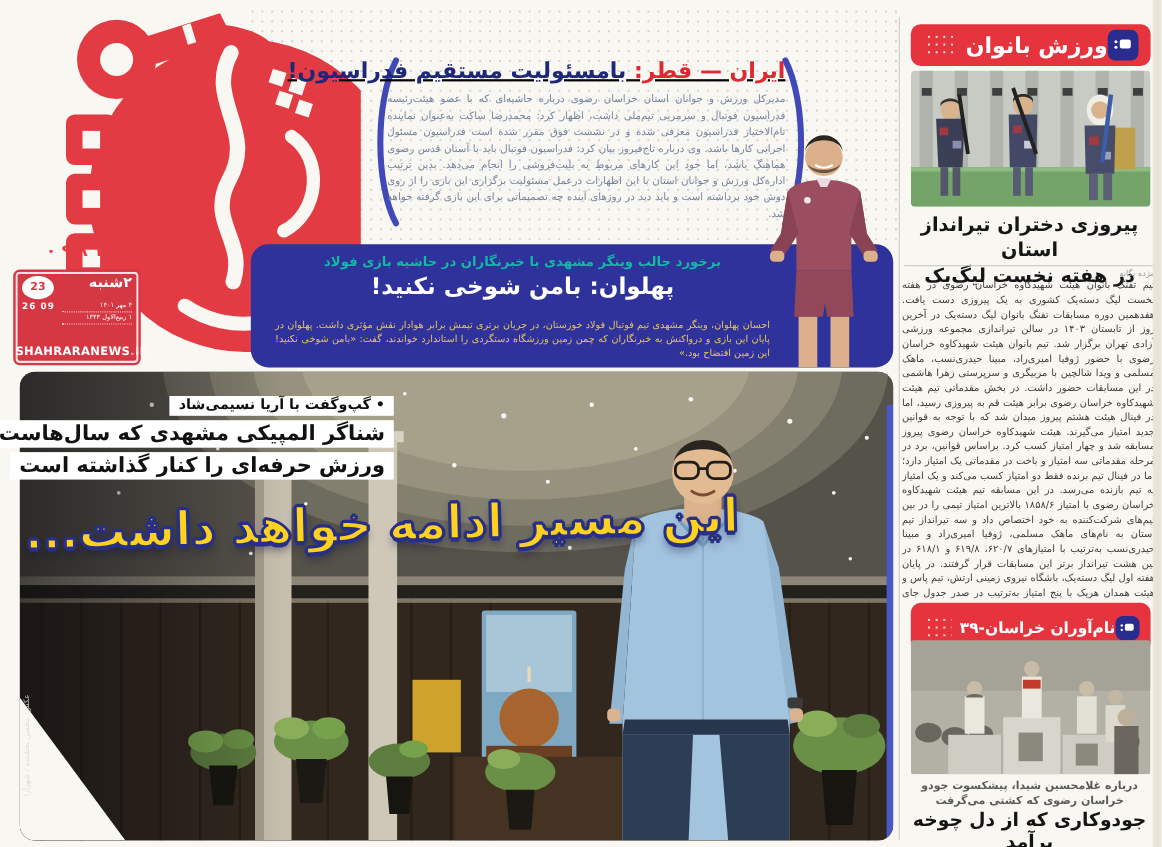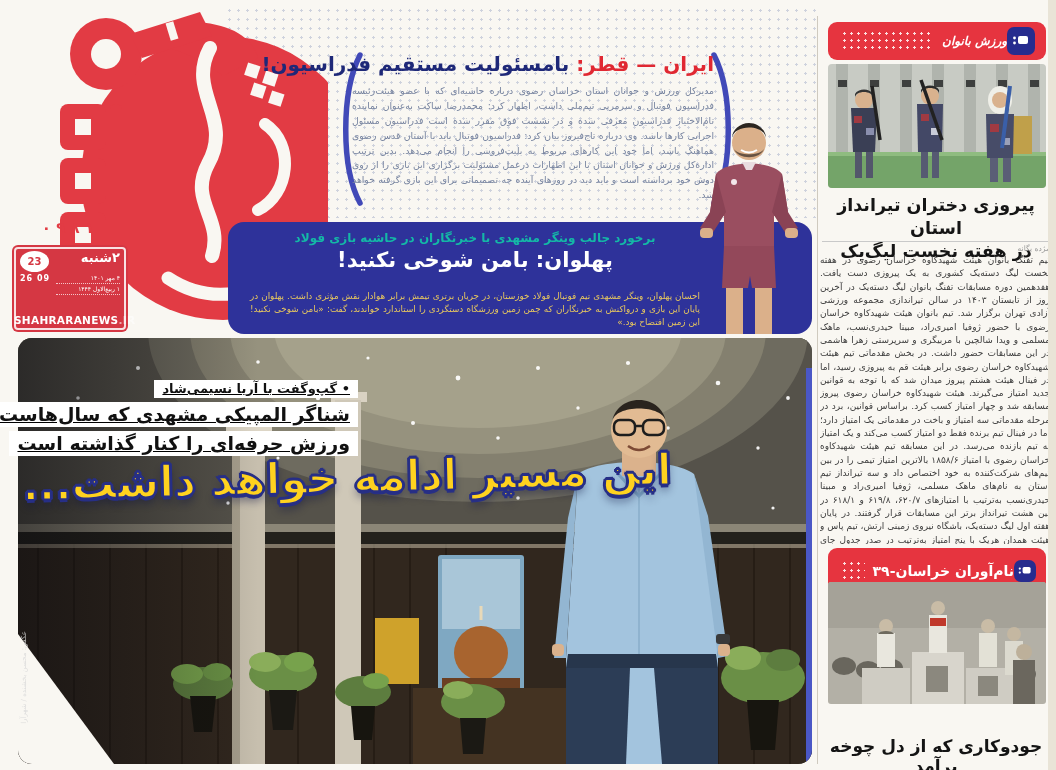--- a/index.html
+++ b/index.html
@@ -26,35 +26,35 @@
   .datebox-day{font-size:13px;font-weight:bold;line-height:1.1;}
   .datebox-circle{width:29px;height:21px;border-radius:50%;background:#fff;color:#d53743;font-size:10px;font-weight:bold;display:flex;align-items:center;justify-content:center;}
   .datebox-num{font-size:8px;font-weight:bold;margin-top:2px;letter-spacing:1px;}
   .datebox-dates{position:absolute;right:6px;top:26px;width:64px;font-size:6px;line-height:1.7;text-align:right;}
   .datebox-dates div{border-bottom:1px dotted rgba(255,255,255,.7);white-space:nowrap;overflow:hidden;}
   .datebox-site{position:absolute;left:0;right:0;bottom:4px;text-align:center;font-size:10.5px;font-weight:bold;letter-spacing:.3px;}
   .datebox-site .dim{opacity:.55;}
 
   
   .lead-block{left:352px;top:52px;width:362px;}
-  .lead-headline{font-size:20px;font-weight:800;text-align:center;white-space:nowrap;}
+  .lead-headline{font-size:20px;font-weight:800;text-align:center;white-space:nowrap;text-decoration:underline;}
   .lead-headline .red{color:#e02832;}
   .lead-headline .navy{color:#1e2878;}
   .lead-body{margin-top:8px;font-size:9.3px;line-height:1.6;text-align:justify;color:#76839f;}
   .bracket{width:30px;height:158px;}
 
   
   .blue-box{left:228px;top:222px;width:584px;height:112px;background:#2e329a;border-radius:16px;box-sizing:border-box;padding:9px 112px 8px 22px;color:#fff;}
   .blue-kicker{font-size:12px;font-weight:bold;text-align:center;color:#14b8a6;}
   .blue-headline{font-size:21px;font-weight:800;text-align:center;margin-top:3px;color:#ffffff;}
   .blue-body{margin-top:18px;font-size:8.8px;line-height:1.5;text-align:justify;color:#e7c75f;}
 
   
   .main-photo{left:18px;top:338px;width:794px;height:426px;border-radius:14px;overflow:hidden;background:#4a4840;}
-  .photo-captions{left:28px;top:380px;width:330px;text-decoration:underline;}
+  .photo-captions{left:28px;top:360px;width:330px;}
   .cap-line{display:table;background:#fff;color:#111;font-weight:800;padding:1px 8px 2px;margin-bottom:4px;white-space:nowrap;}
   .cap-line.small{font-size:13px;}
   .cap-line.big{font-size:19px;}
   .main-headline{
     left:22px;top:452px;width:650px;
     font-size:43px;font-weight:800;color:#ffd21f;text-align:center;white-space:nowrap;
     -webkit-text-stroke:2px #272f86;
     text-shadow:0 3px 0 #272f86,0 -2px 0 #272f86,2px 0 0 #272f86,-2px 0 0 #272f86,0 6px 8px rgba(10,15,60,.45);
     transform:rotate(-1.4deg);
   }
@@ -67,21 +67,21 @@
   
   .sidebar-divider{left:817px;top:16px;width:1px;height:748px;background:#cfcabf;}
   .edge-strip{right:0;top:0;width:8px;height:770px;background:#e9e4d7;}
   .banner{background:#e6343f;border-radius:9px;display:flex;flex-direction:row;align-items:center;box-sizing:border-box;padding:0 5px;}
   .banner .dots{flex:1;height:22px;margin:0 8px;
     background-image:radial-gradient(circle,rgba(255,255,255,.85) 1px,transparent 1.2px);
     background-size:7px 7px;}
   .banner .label{color:#fff;font-weight:800;white-space:nowrap;}
   .banner .badge{background:#272c8e;border-radius:7px;display:flex;align-items:center;justify-content:center;flex:0 0 auto;}
   .banner1{left:828px;top:22px;width:218px;height:38px;}
-  .banner1 .label{font-size:12px;font-style:italic;}
+  .banner1 .label{font-size:20px;}
   .banner1 .badge{width:28px;height:28px;}
   .banner2{left:828px;top:548px;width:218px;height:46px;}
   .banner2 .label{font-size:14px;}
   .banner2 .badge{width:22px;height:22px;}
 
   .photo1{left:828px;top:64px;width:218px;height:124px;border-radius:4px;overflow:hidden;}
   .sb-headline{left:822px;top:194px;width:228px;text-align:center;font-size:17.5px;font-weight:800;color:#151515;line-height:1.3;}
   .sb-byline{left:822px;top:241px;width:228px;border-top:1px solid #c9c9c9;padding-top:2px;font-size:7.5px;color:#9a9a9a;text-align:right;}
   .sb-body{left:820px;top:254px;width:230px;height:290px;font-size:9px;line-height:1.48;text-align:justify;color:#3c3c3c;overflow:hidden;}
   .photo2{left:828px;top:582px;width:218px;height:122px;border-radius:3px;overflow:hidden;}
@@ -475,16 +475,20 @@
             <rect x="-9" y="-7" width="18" height="34" fill="#dcdacf"></rect>
           </g>
         <g transform="translate(196,84)">
             <circle cx="0" cy="-14" r="8" fill="#bdb09a"></circle>
             <rect x="-11" y="-6" width="22" height="44" fill="#6b675e"></rect>
           </g>
       </g>
     </svg>
   </div>
 
+  <div class="abs sb-caption rtl">
+    <div>درباره غلامحسین شیدا، پیشکسوت جودو</div>
+    <div>خراسان رضوی که کشتی می‌گرفت</div>
+  </div>
   <div class="abs sb-headline2 rtl">جودوکاری که از دل چوخه برآمد</div>
 
   <div class="abs edge-strip"></div>
 </div>
 
 </body></html>

